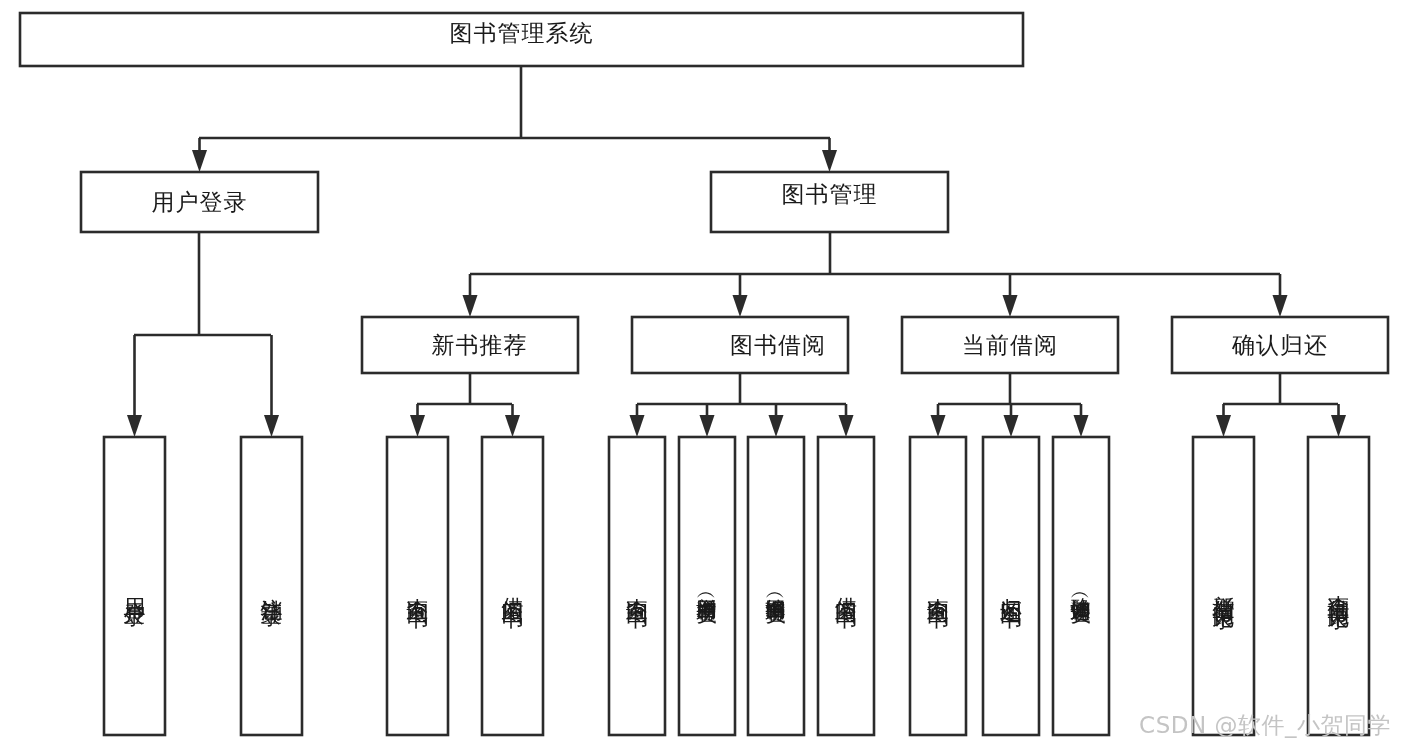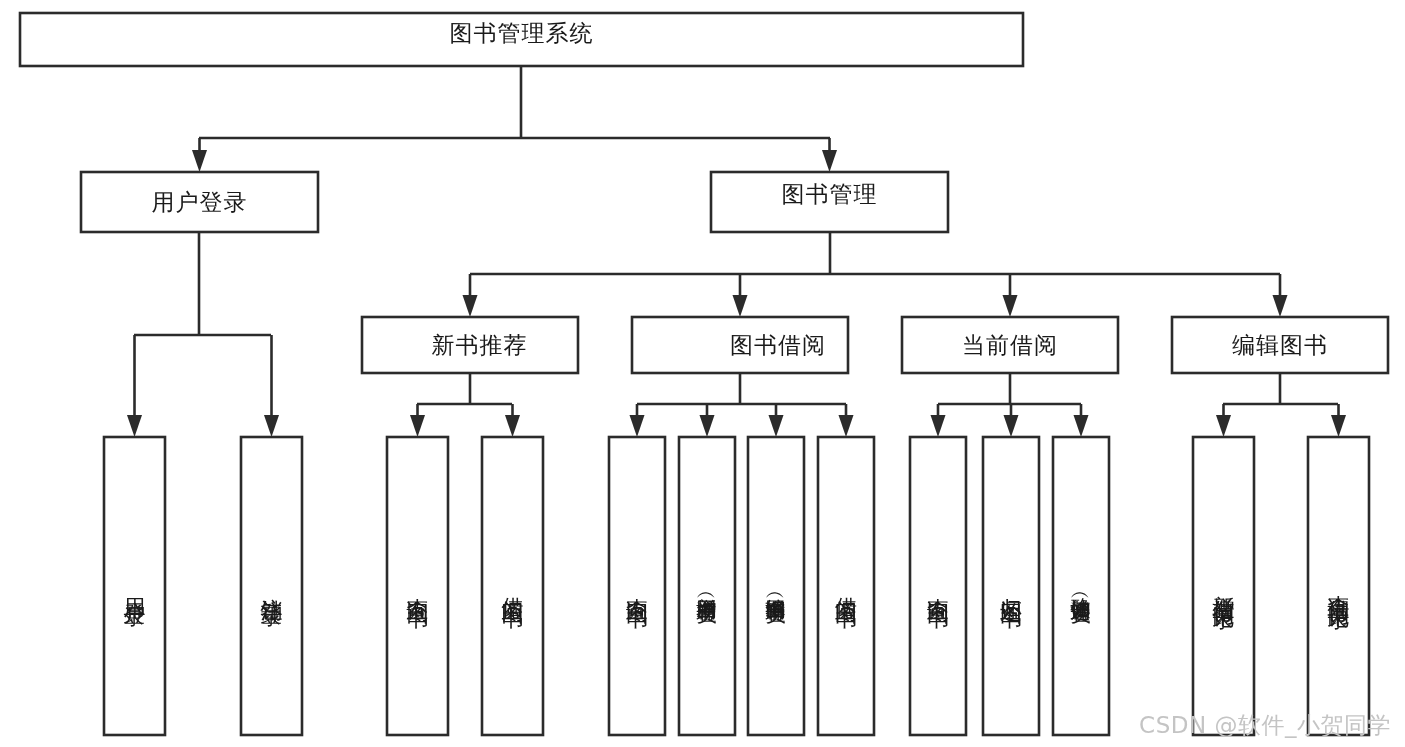--- a/index.html
+++ b/index.html
@@ -183,21 +183,21 @@
       <div class="hlabel-wrap" style="left: 362px; top: 317px; width: 235px; height: 56px;">
         <span class="hlabel-text">新书推荐</span>
       </div>
       <div class="hlabel-wrap" style="left: 632px; top: 317px; width: 216px; height: 56px; margin-left: 38px;">
         <span class="hlabel-text">图书借阅</span>
       </div>
       <div class="hlabel-wrap" style="left: 902px; top: 317px; width: 216px; height: 56px;">
         <span class="hlabel-text">当前借阅</span>
       </div>
       <div class="hlabel-wrap" style="left: 1172px; top: 317px; width: 216px; height: 56px;">
-        <span class="hlabel-text">编辑图书</span>
+        <span class="hlabel-text">确认归还</span>
       </div>
       <div class="vlabel-wrap" style="left: 104px; top: 437px; width: 61px; height: 298px;">
         <span class="vlabel-text" style="font-size: 22px; letter-spacing: 3px;">用户登录</span>
       </div>
       <div class="vlabel-wrap" style="left: 241px; top: 437px; width: 61px; height: 298px;">
         <span class="vlabel-text" style="font-size: 22px; letter-spacing: 3px;">注销登录</span>
       </div>
       <div class="vlabel-wrap" style="left: 387px; top: 437px; width: 61px; height: 298px;">
         <span class="vlabel-text" style="font-size: 22px; letter-spacing: 3px;">查询图书</span>
       </div>

